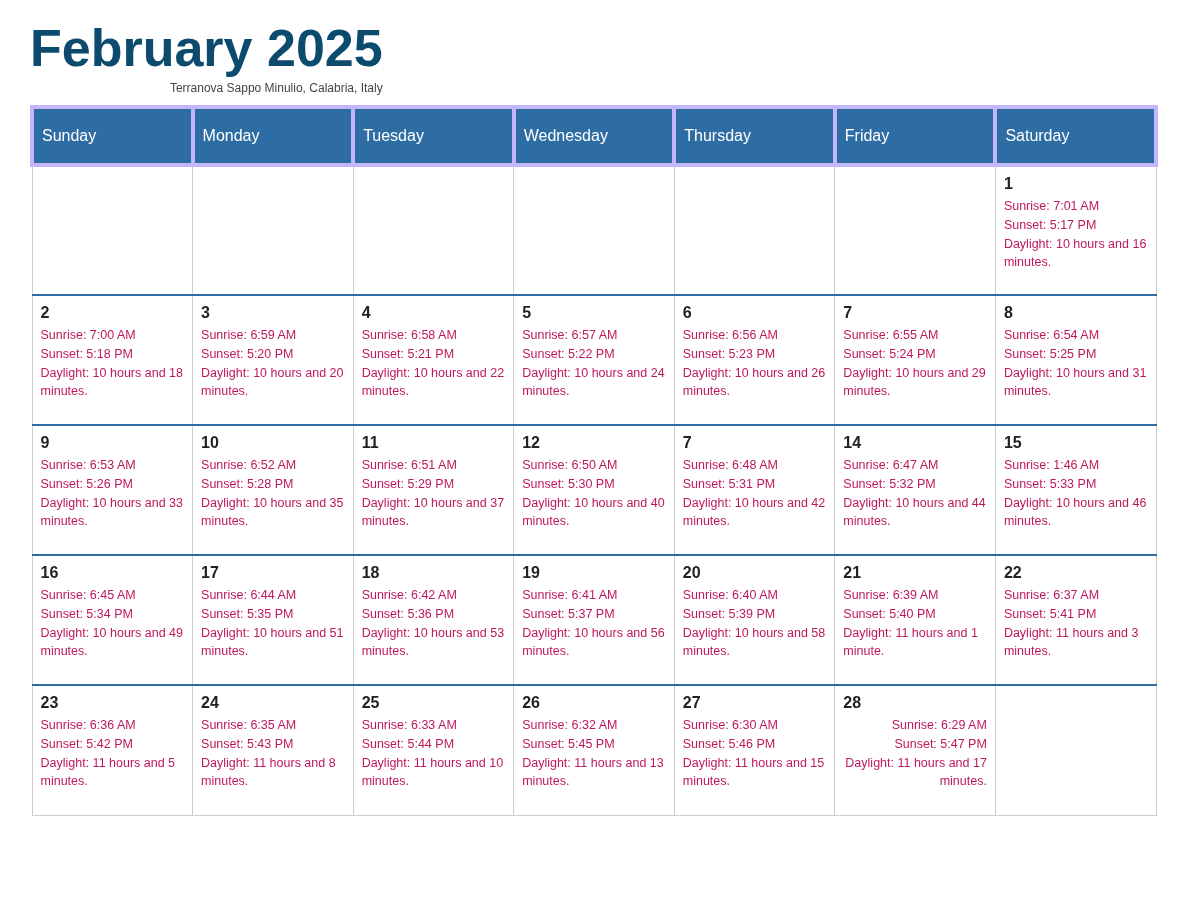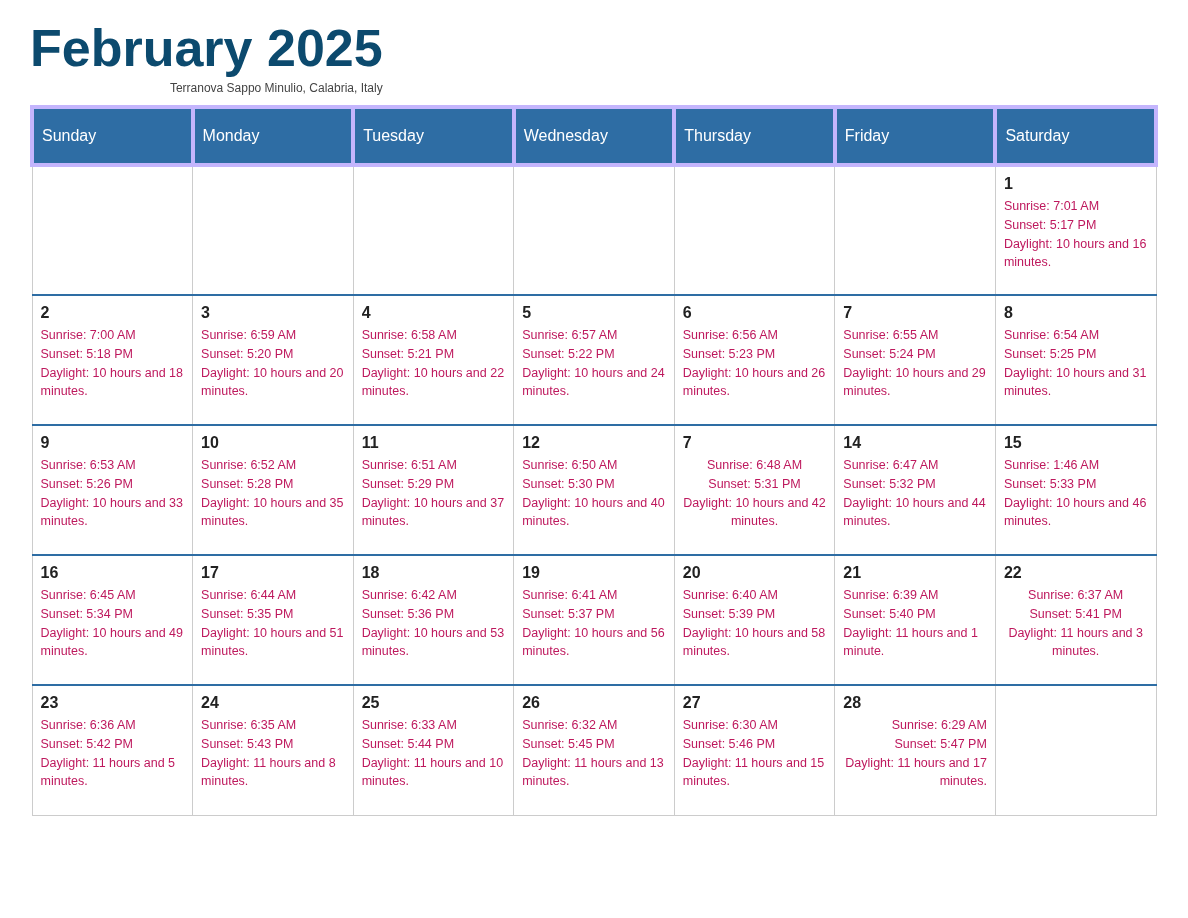--- a/index.html
+++ b/index.html
@@ -206,21 +206,21 @@
 Daylight: 10 hours and 37 minutes.</div>
         </td>
         <td>
           <span class="day-number">12</span>
           <div class="day-info" style="white-space: pre-line;">Sunrise: 6:50 AM
 Sunset: 5:30 PM
 Daylight: 10 hours and 40 minutes.</div>
         </td>
         <td>
           <span class="day-number">7</span>
-          <div class="day-info" style="white-space: pre-line; text-align: center;">Sunrise: 6:48 AM
+          <div class="day-info" style="white-space: pre-line;">Sunrise: 6:48 AM
 Sunset: 5:31 PM
 Daylight: 10 hours and 42 minutes.</div>
         </td>
         <td>
           <span class="day-number">14</span>
           <div class="day-info" style="white-space: pre-line;">Sunrise: 6:47 AM
 Sunset: 5:32 PM
 Daylight: 10 hours and 44 minutes.</div>
         </td>
         <td>
@@ -262,21 +262,21 @@
 Daylight: 10 hours and 58 minutes.</div>
         </td>
         <td>
           <span class="day-number">21</span>
           <div class="day-info" style="white-space: pre-line;">Sunrise: 6:39 AM
 Sunset: 5:40 PM
 Daylight: 11 hours and 1 minute.</div>
         </td>
         <td>
           <span class="day-number">22</span>
-          <div class="day-info" style="white-space: pre-line; text-align: center;">Sunrise: 6:37 AM
+          <div class="day-info" style="white-space: pre-line;">Sunrise: 6:37 AM
 Sunset: 5:41 PM
 Daylight: 11 hours and 3 minutes.</div>
         </td>
       </tr>
       <tr>
         <td>
           <span class="day-number">23</span>
           <div class="day-info" style="white-space: pre-line;">Sunrise: 6:36 AM
 Sunset: 5:42 PM
 Daylight: 11 hours and 5 minutes.</div>

